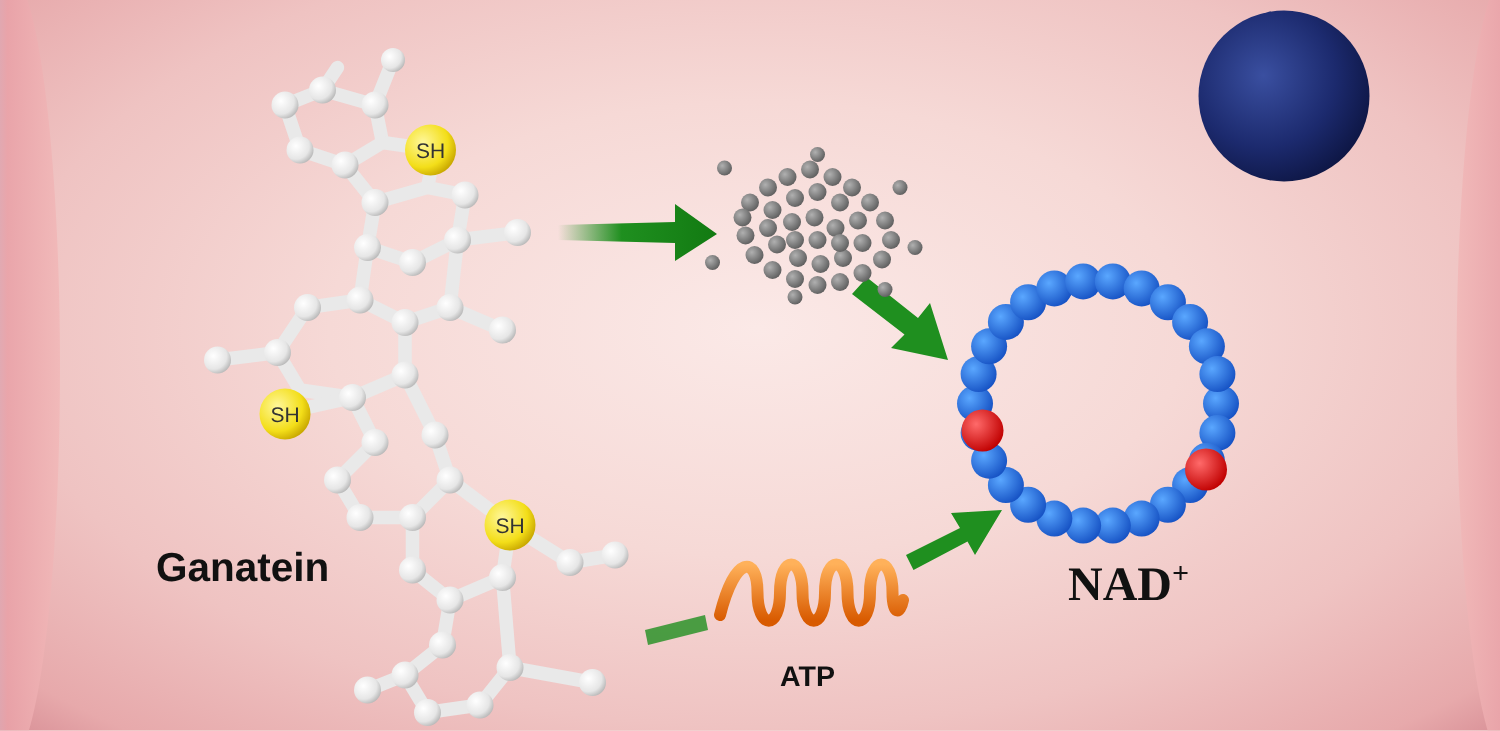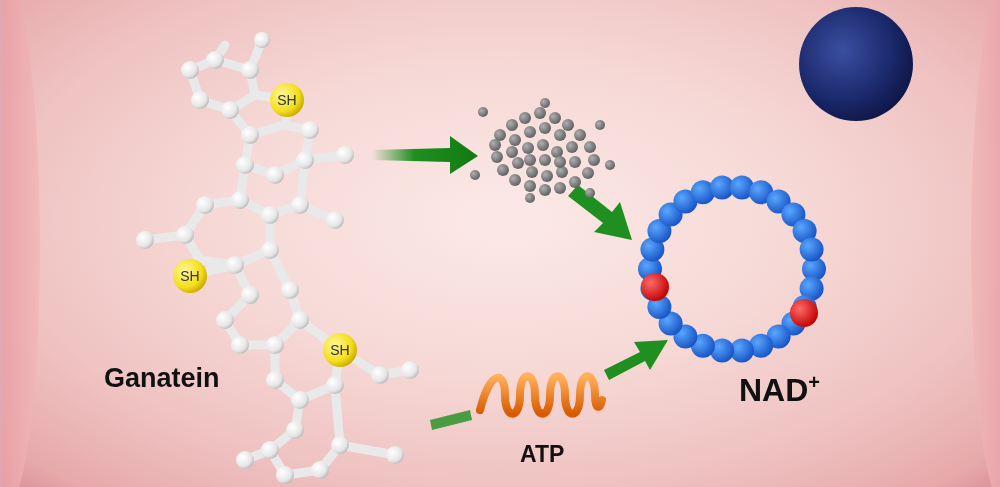--- a/index.html
+++ b/index.html
@@ -233,17 +233,17 @@
     <g>
       <circle cx="856" cy="64" r="57" fill="url(#darkG)"></circle>
     </g>
 
     <text x="287" y="105" font-family="Liberation Sans, sans-serif" font-size="14" text-anchor="middle" fill="#333">SH</text>
     <text x="190" y="281" font-family="Liberation Sans, sans-serif" font-size="14" text-anchor="middle" fill="#333">SH</text>
     <text x="340" y="355" font-family="Liberation Sans, sans-serif" font-size="14" text-anchor="middle" fill="#333">SH</text>
   </svg>
 
   <div class="label" style="left:104px; top:363px; font-size:27px;">Ganatein</div>
-  <div class="label" style="left:520px; top:441px; font-size:23px;">ATP</div>
-  <div class="label" style="left:739px; top:371px; font-size:32px;">
+  <div class="label" style="left:520px; top:441px; font-size:19px;">ATP</div>
+  <div class="label" style="left:712px; top:371px; font-size:32px;font-family:Liberation Serif, serif;">
     <span>NAD</span><sup style="font-size:20px;">+</sup>
   </div>
 </div>
 
 </body></html>

